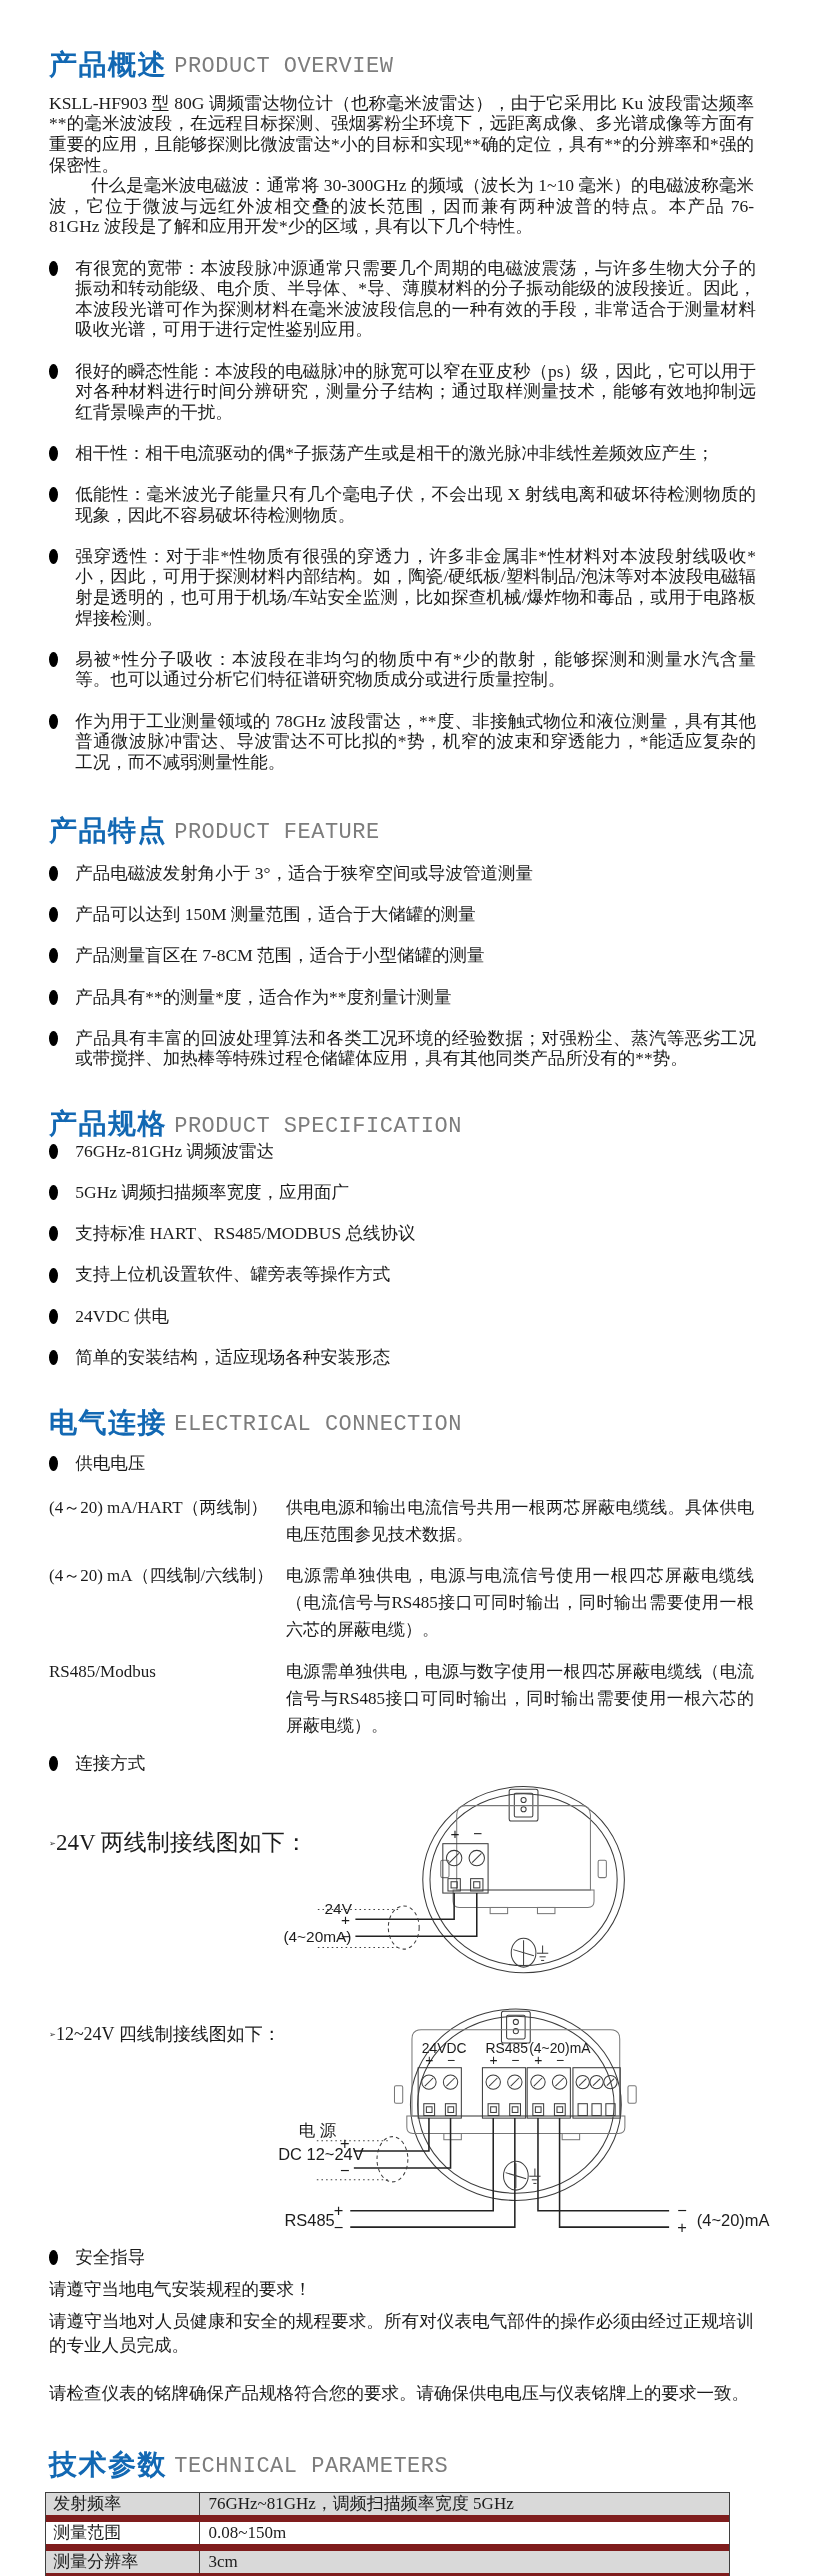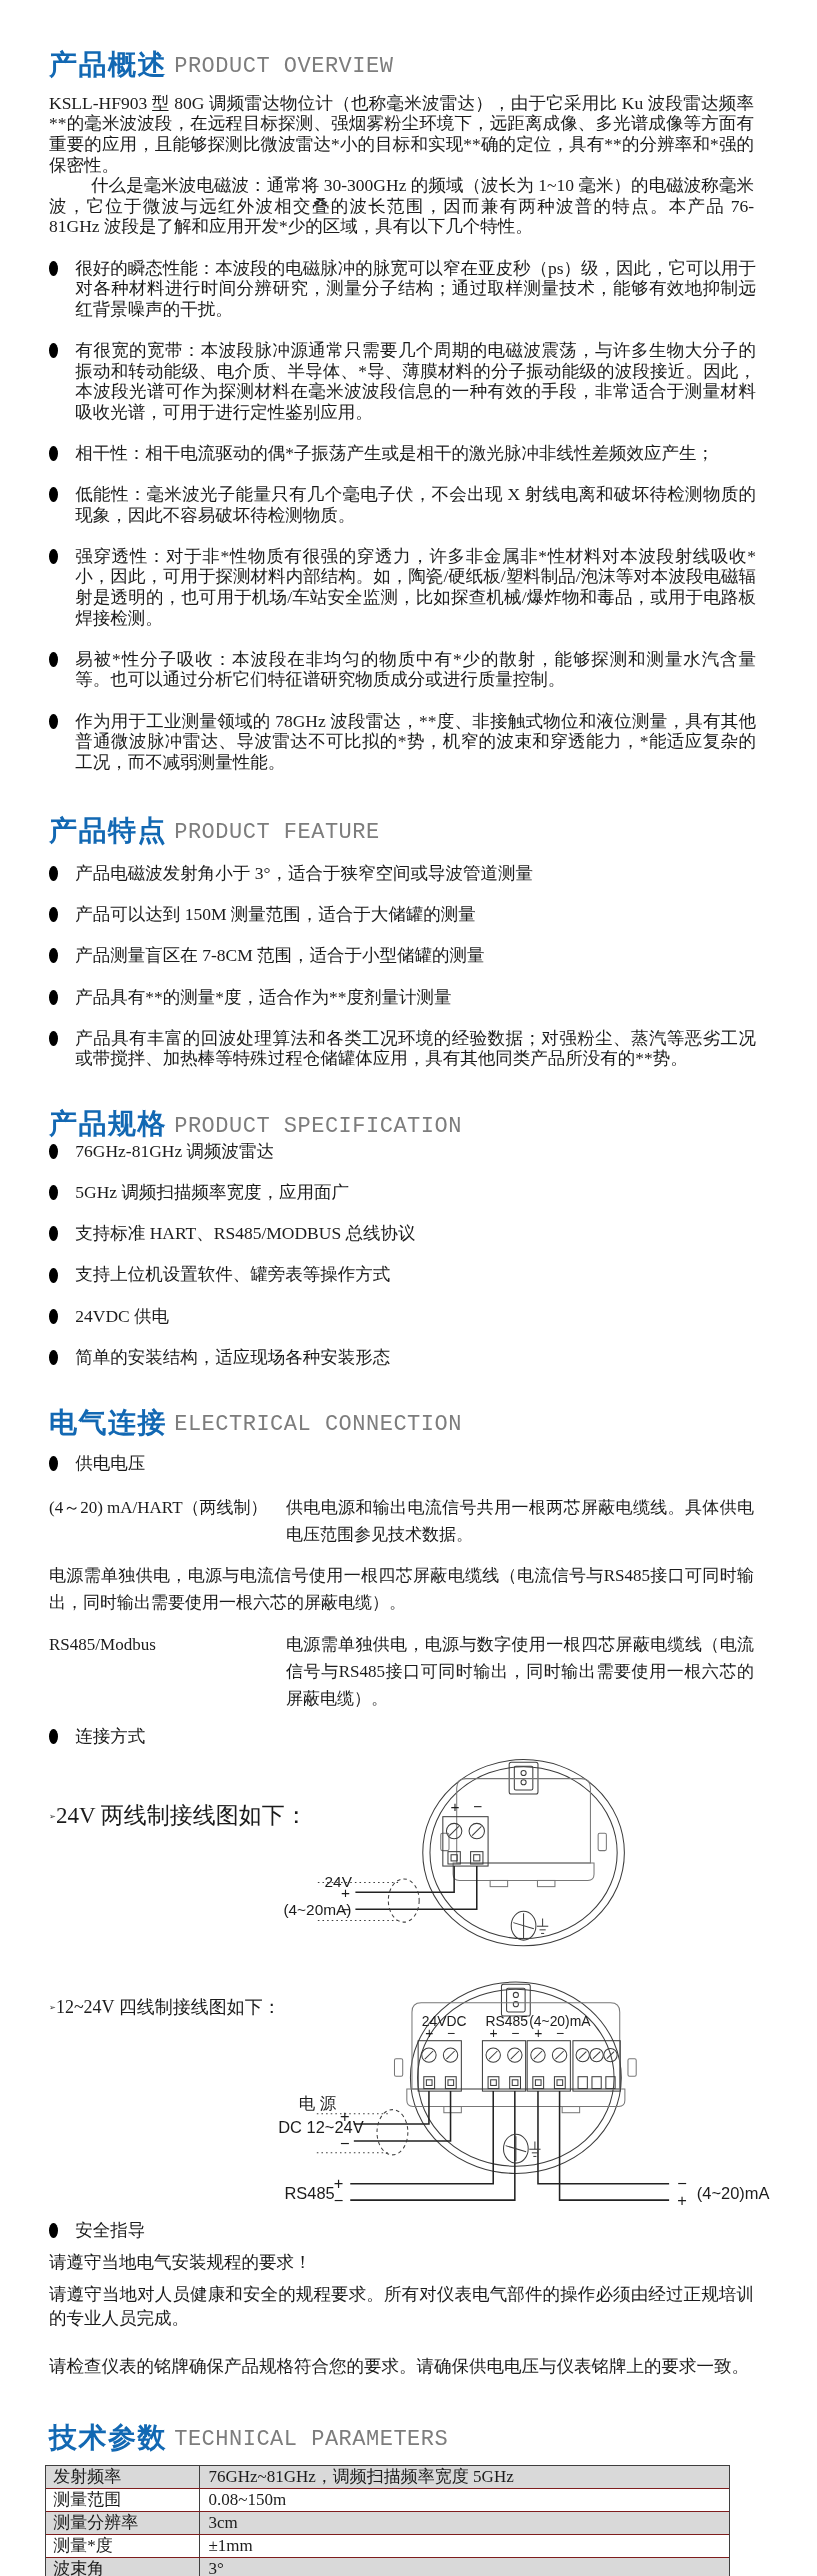--- a/index.html
+++ b/index.html
@@ -20,21 +20,21 @@
   .bitem .btext{font-size:17.5px;line-height:20.6px;text-align:justify;}
   
   .defrow{display:flex;margin:0 64px 14.4px 49px;}
   .deflabel{flex:none;width:237px;font-size:17px;line-height:27px;}
   .defdesc{flex:1;font-size:17px;line-height:27px;text-align:justify;}
   .diagwrap{position:relative;margin-left:0;}
   .diagwrap .caption{position:absolute;left:49px;display:flex;align-items:center;}
   .diagsvg{display:block;margin-left:222px;}
   
   .ptable{margin:13.4px 0 0 45px;width:683px;border:1px solid #3f3f3f;border-bottom:none;}
-  .trow{display:flex;border-bottom:1px solid #7f1d1d;}
+  .trow{display:flex;border-bottom:7px solid #7f1d1d;}
   .trow.shaded{background:#d9d9d9;}
   .tlabel{flex:none;width:143px;border-right:1px solid #3f3f3f;padding:0 3.1px 0 7.2px;
           font-size:17px;line-height:22px;display:flex;align-items:center;}
   .tval{flex:1;padding:0 5.2px 0 8.2px;font-size:17px;line-height:22px;white-space:pre-line;
         display:flex;align-items:center;min-height:22px;}
   svg text{font-family:"Liberation Sans","DejaVu Sans",sans-serif;}
 </style>
 </head>
 <body>
 
@@ -46,26 +46,26 @@
     <span class="en">PRODUCT OVERVIEW</span>
   </div>
   <div style="height:13.4px"></div>
   <div class="para">KSLL-HF903 型 80G 调频雷达物位计（也称毫米波雷达），由于它采用比 Ku 波段雷达频率**的毫米波波段，在远程目标探测、强烟雾粉尘环境下，远距离成像、多光谱成像等方面有重要的应用，且能够探测比微波雷达*小的目标和实现**确的定位，具有**的分辨率和*强的保密性。</div>
   <div class="para indent">什么是毫米波电磁波：通常将 30-300GHz 的频域（波长为 1~10 毫米）的电磁波称毫米波，它位于微波与远红外波相交叠的波长范围，因而兼有两种波普的特点。本产品 76-81GHz 波段是了解和应用开发*少的区域，具有以下几个特性。</div>
 
   <div class="blist">
 
       <div class="bitem">
         <span class="bmark"></span>
+        <span class="btext">有很宽的宽带：本波段脉冲源通常只需要几个周期的电磁波震荡，与许多生物大分子的振动和转动能级、电介质、半导体、*导、薄膜材料的分子振动能级的波段接近。因此，本波段光谱可作为探测材料在毫米波波段信息的一种有效的手段，非常适合于测量材料吸收光谱，可用于进行定性鉴别应用。</span>
+      </div>
+
+      <div class="bitem">
+        <span class="bmark"></span>
         <span class="btext">很好的瞬态性能：本波段的电磁脉冲的脉宽可以窄在亚皮秒（ps）级，因此，它可以用于对各种材料进行时间分辨研究，测量分子结构；通过取样测量技术，能够有效地抑制远红背景噪声的干扰。</span>
-      </div>
-
-      <div class="bitem">
-        <span class="bmark"></span>
-        <span class="btext">有很宽的宽带：本波段脉冲源通常只需要几个周期的电磁波震荡，与许多生物大分子的振动和转动能级、电介质、半导体、*导、薄膜材料的分子振动能级的波段接近。因此，本波段光谱可作为探测材料在毫米波波段信息的一种有效的手段，非常适合于测量材料吸收光谱，可用于进行定性鉴别应用。</span>
       </div>
 
       <div class="bitem">
         <span class="bmark"></span>
         <span class="btext">相干性：相干电流驱动的偶*子振荡产生或是相干的激光脉冲非线性差频效应产生；</span>
       </div>
 
       <div class="bitem">
         <span class="bmark"></span>
         <span class="btext">低能性：毫米波光子能量只有几个毫电子伏，不会出现 X 射线电离和破坏待检测物质的现象，因此不容易破坏待检测物质。</span>
@@ -167,20 +167,21 @@
     <span class="btext">供电电压</span>
   </div>
   <div>
 
       <div class="defrow">
         <span class="deflabel">(4～20) mA/HART（两线制）</span>
         <span class="defdesc">供电电源和输出电流信号共用一根两芯屏蔽电缆线。具体供电电压范围参见技术数据。</span>
       </div>
 
       <div class="defrow">
+        <span class="deflabel">(4～20) mA（四线制/六线制）</span>
         <span class="defdesc">电源需单独供电，电源与电流信号使用一根四芯屏蔽电缆线（电流信号与RS485接口可同时输出，同时输出需要使用一根六芯的屏蔽电缆）。</span>
       </div>
 
       <div class="defrow">
         <span class="deflabel">RS485/Modbus</span>
         <span class="defdesc">电源需单独供电，电源与数字使用一根四芯屏蔽电缆线（电流信号与RS485接口可同时输出，同时输出需要使用一根六芯的屏蔽电缆）。</span>
       </div>
     </div>
 
   <div class="bitem" style="margin-bottom:9.3px">

